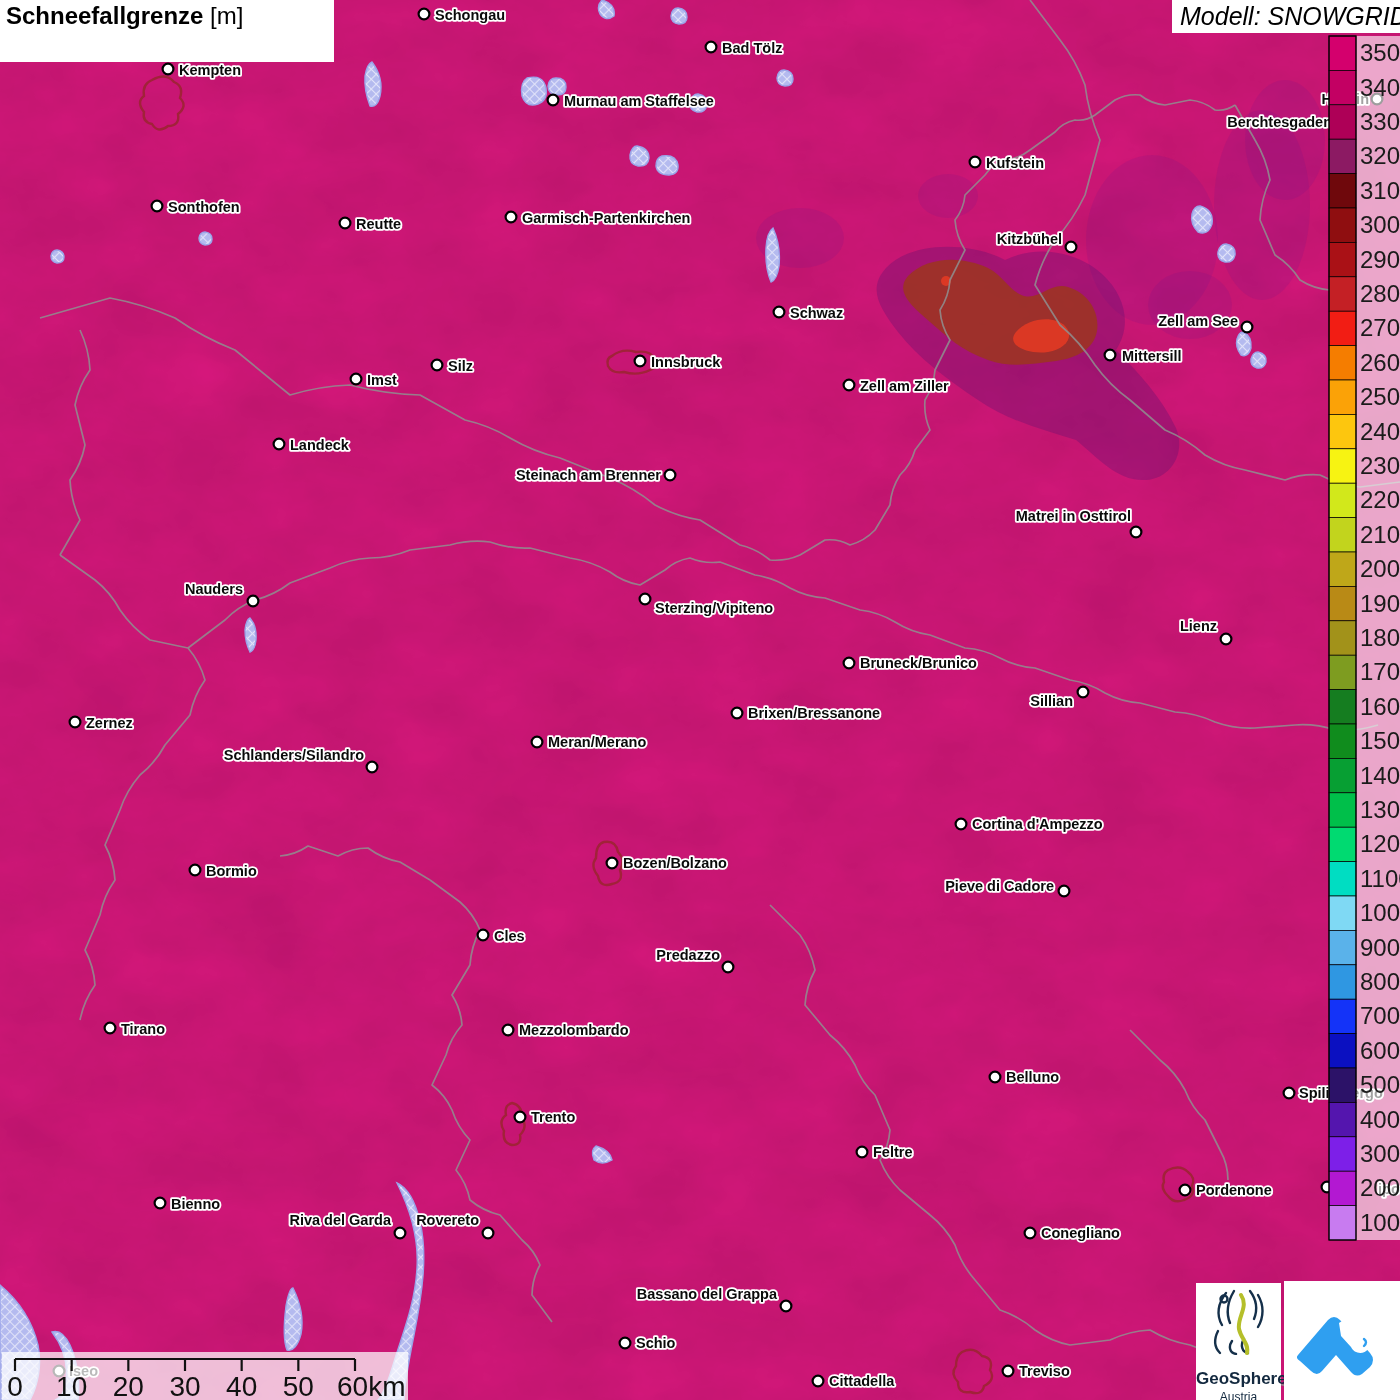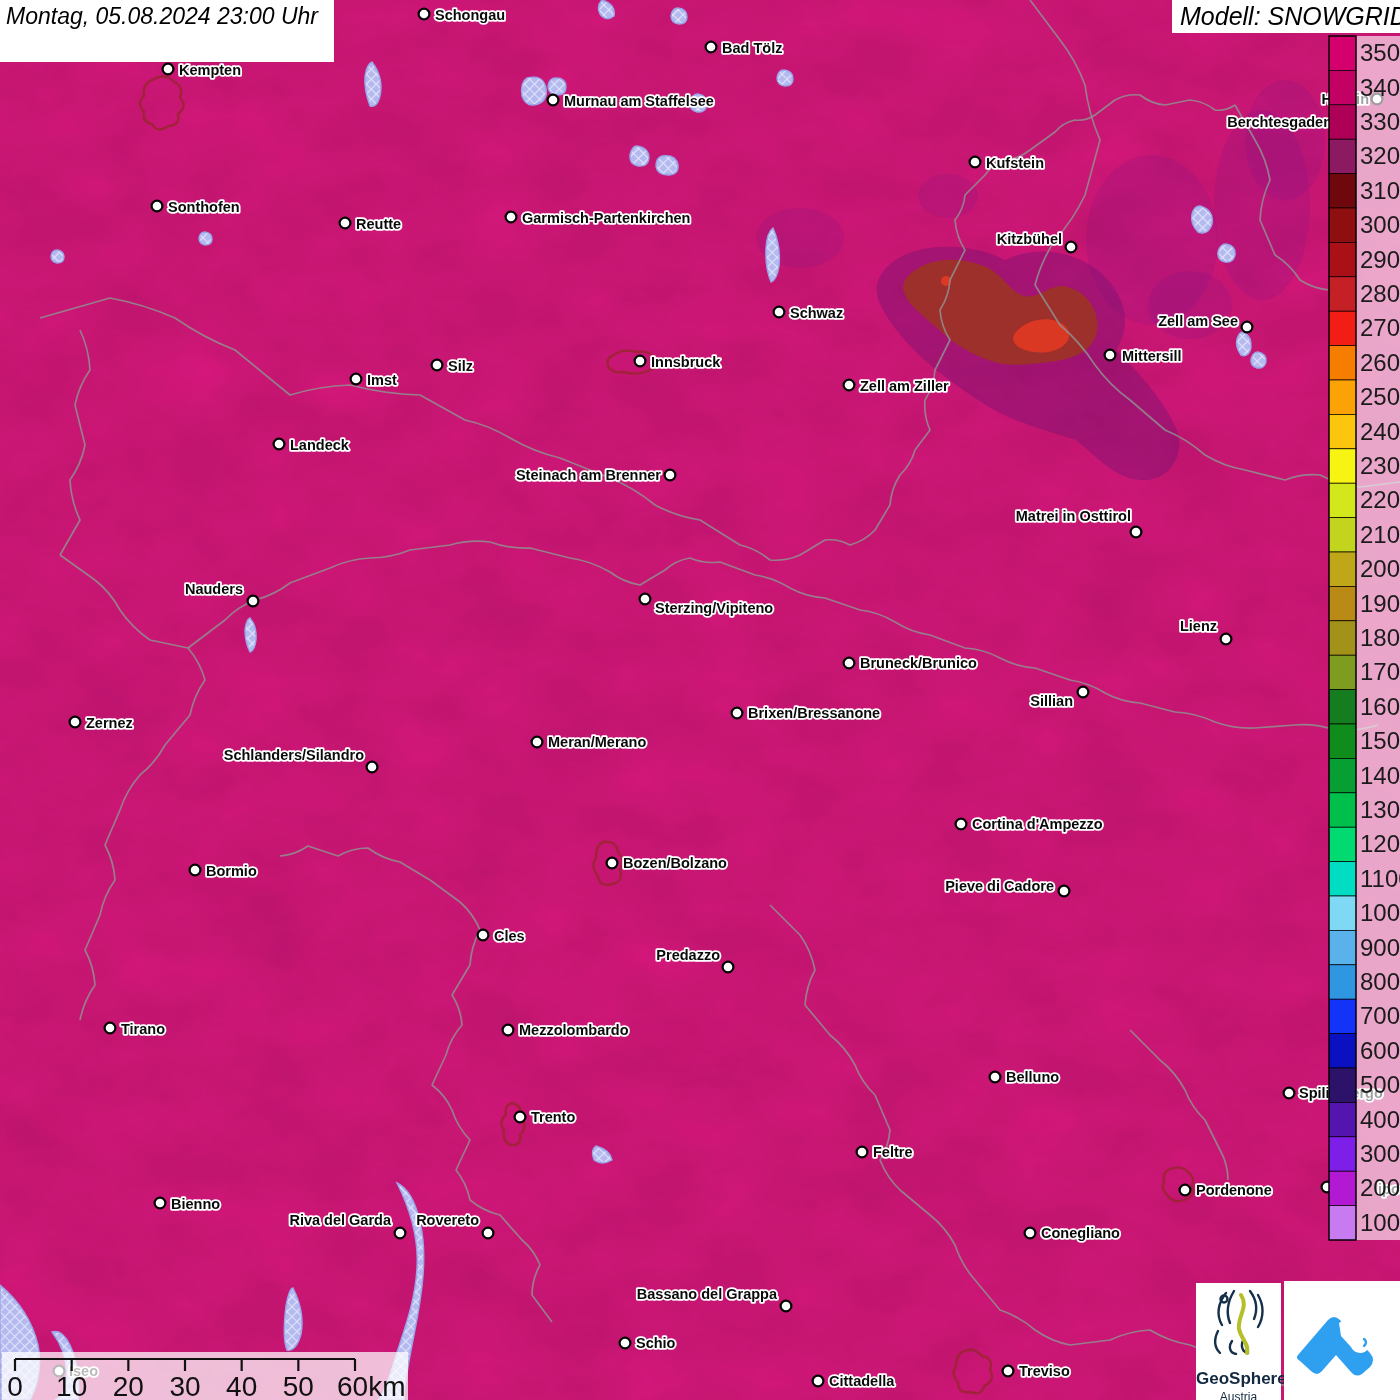--- a/index.html
+++ b/index.html
@@ -456,21 +456,21 @@
         <line x1="241.66666666666669" y1="1359" x2="241.66666666666669" y2="1371" stroke="#111" stroke-width="2.2"></line>
         <text x="241.66666666666669" y="1396" font-size="28" fill="#111" text-anchor="middle" font-family="&quot;Liberation Sans&quot;,sans-serif">40</text>
         <line x1="298.33333333333337" y1="1359" x2="298.33333333333337" y2="1371" stroke="#111" stroke-width="2.2"></line>
         <text x="298.33333333333337" y="1396" font-size="28" fill="#111" text-anchor="middle" font-family="&quot;Liberation Sans&quot;,sans-serif">50</text>
         <line x1="355" y1="1359" x2="355" y2="1371" stroke="#111" stroke-width="2.2"></line>
         <text x="337" y="1396" font-size="28" fill="#111" text-anchor="start" font-family="&quot;Liberation Sans&quot;,sans-serif">60km</text>
       </g>
   </svg>
 
   <div id="title-box" class="overlay">
-    <div id="title-line2">Montag, 05.08.2024 23:00 Uhr</div>
+    <div id="title-line1"><span class="t-bold">Schneefallgrenze</span><span> [m]</span></div>
   </div>
 
   <div id="model-box" class="overlay">
     <span>Modell: SNOWGRID</span>
   </div>
 
   <div id="geosphere-box" class="overlay">
     <svg width="85" height="72" viewBox="0 0 85 72">
       <g fill="none" stroke="#15304a" stroke-width="2.4" stroke-linecap="round">
         <path d="M30,10 C22,20 20,32 26,42"></path>

